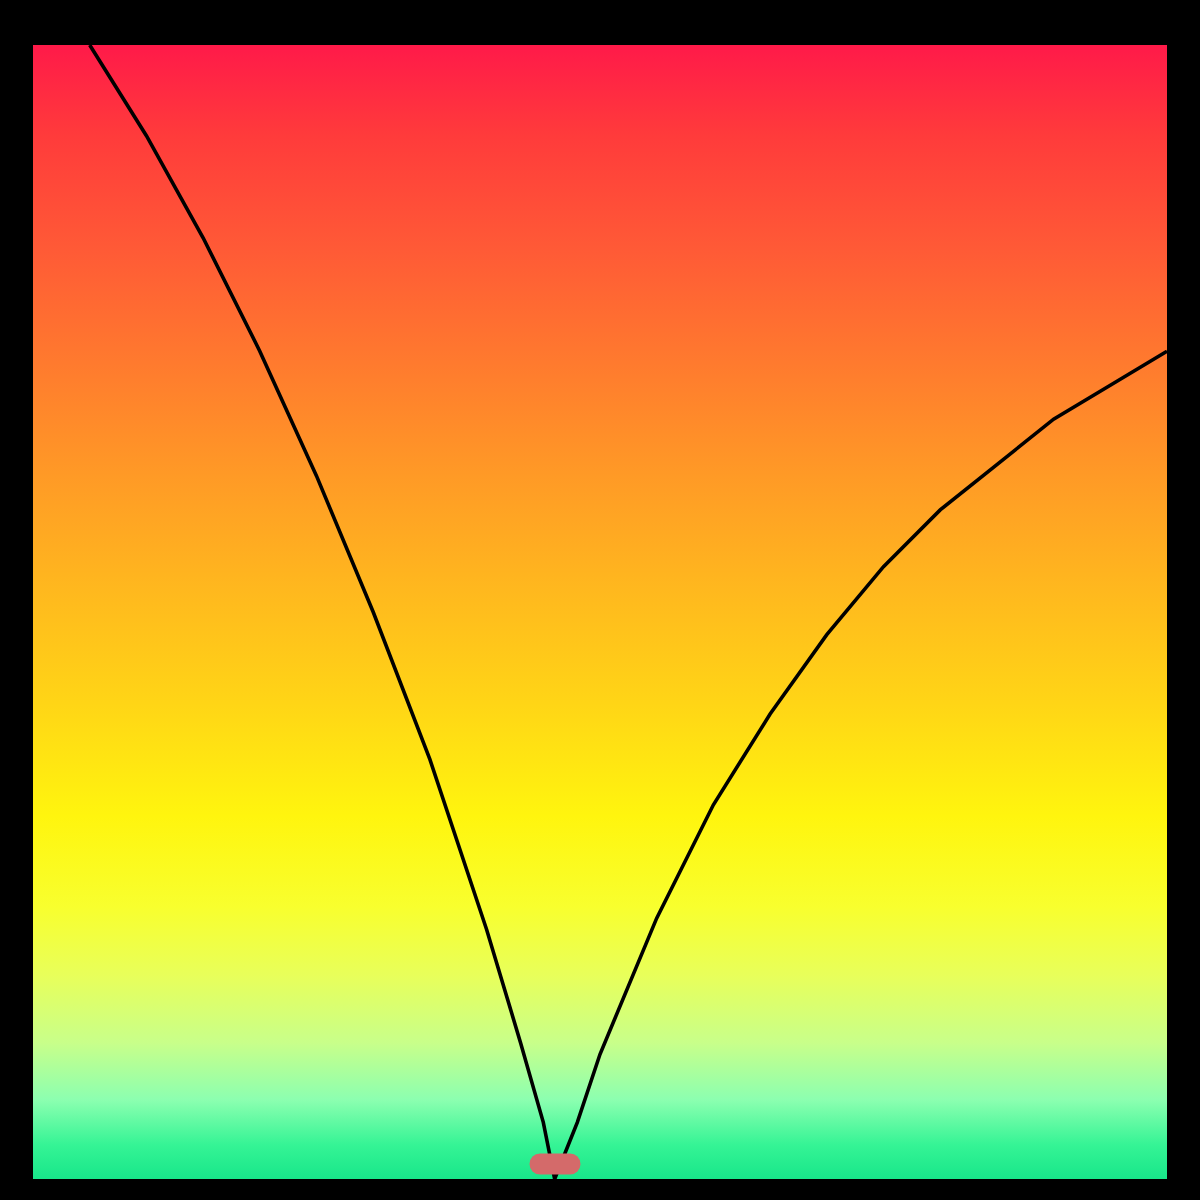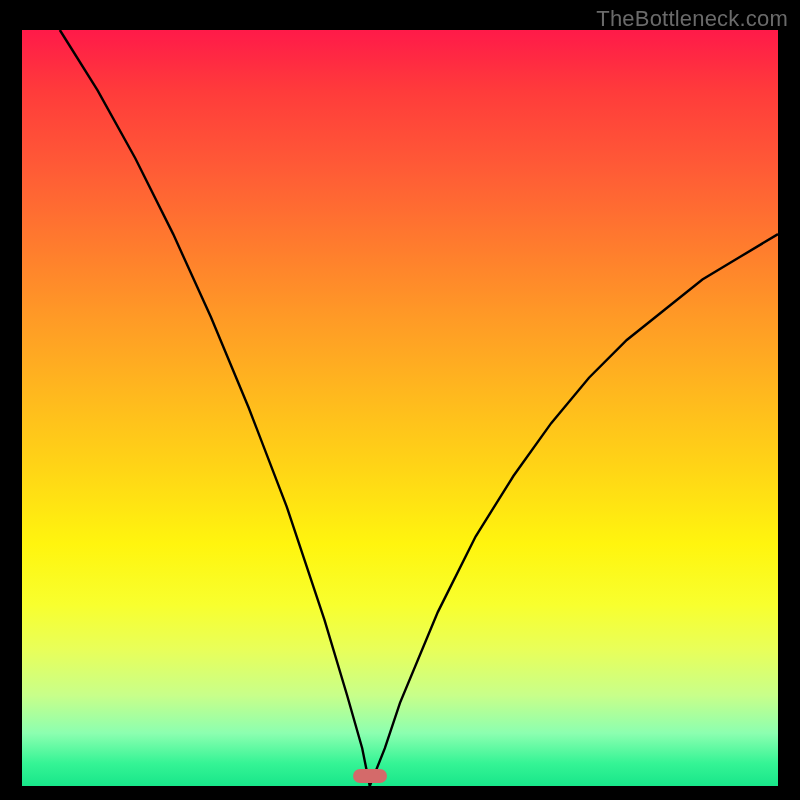--- a/index.html
+++ b/index.html
@@ -64,21 +64,20 @@
     height: 14px;
     background: #d46a6a;
     border-radius: 7px;
   }
 </style>
 </head>
 <body>
 
 <div class="frame">
 
-  <div class="watermark">TheBottleneck.com</div>
 
   <div class="plot">
 
     <svg class="curve" viewBox="0 0 100 100" preserveAspectRatio="none">
       <path d="M5.00 0.00 L10.00 8.00 L15.00 17.00 L20.00 27.00 L25.00 38.00 L30.00 50.00 L35.00 63.00 L40.00 78.00 L43.00 88.00 L45.00 95.00 L46.00 100.00" id="path-left" fill="none" stroke="#000" stroke-width="0.317"></path>
       <path d="M46.00 100.00 L48.00 95.00 L50.00 89.00 L55.00 77.00 L60.00 67.00 L65.00 59.00 L70.00 52.00 L75.00 46.00 L80.00 41.00 L85.00 37.00 L90.00 33.00 L95.00 30.00 L100.00 27.00" id="path-right" fill="none" stroke="#000" stroke-width="0.317"></path>
     </svg>
 
     <div class="marker" id="marker" style="left: 330.76px; top: 739.172px;"></div>
 

